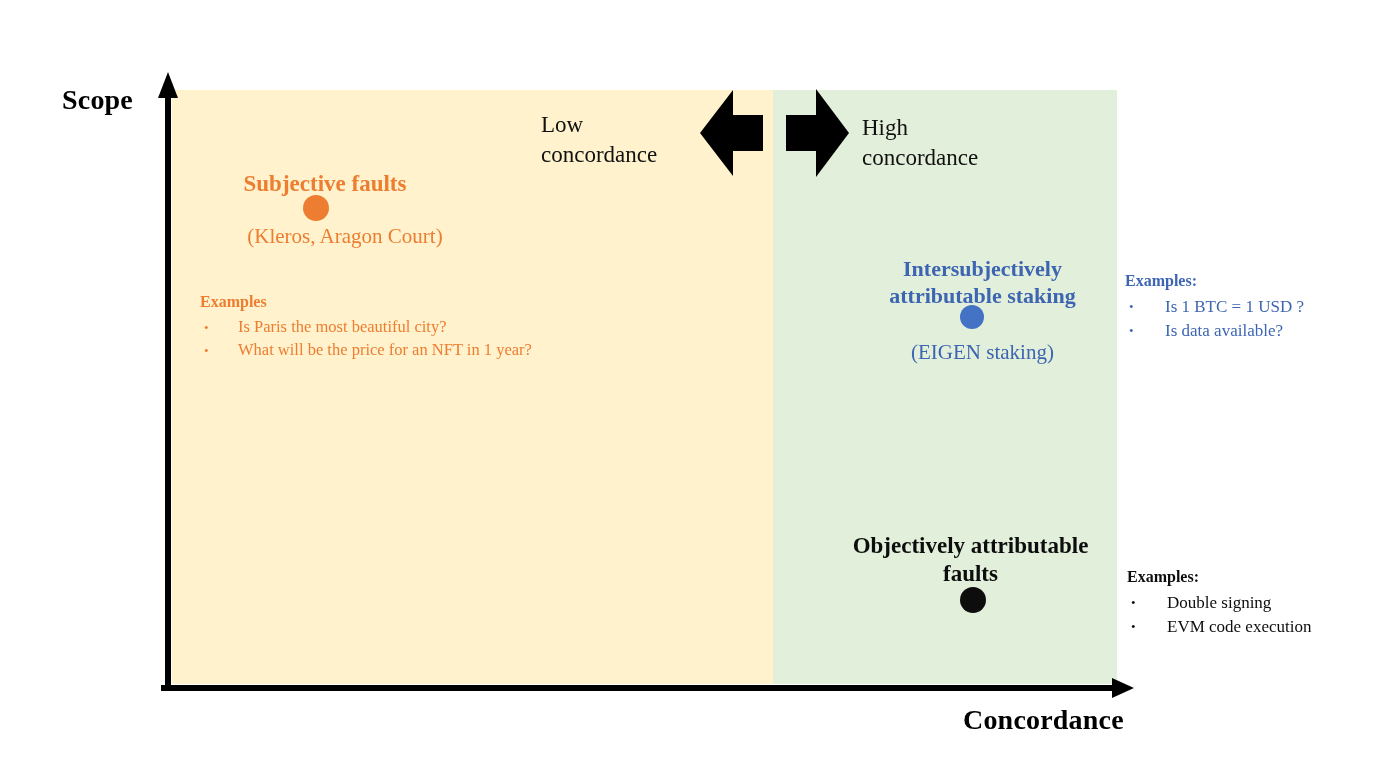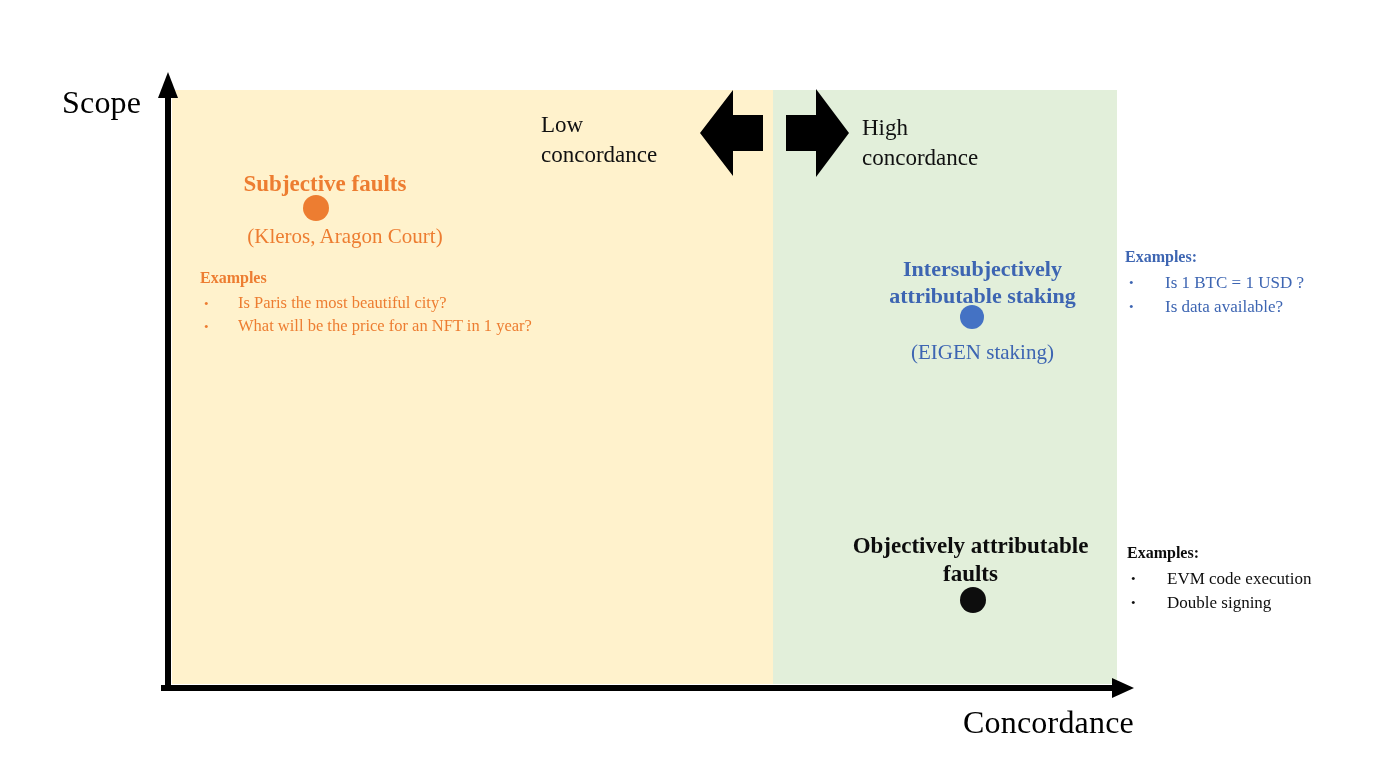--- a/index.html
+++ b/index.html
@@ -16,22 +16,22 @@
   
   .region { position: absolute; top: 90px; height: 594px; }
   .region-low  { left: 172px; width: 601px; background: #FFF2CC; }
   .region-high { left: 773px; width: 344px; background: #E2EFDA; }
 
   
   .axes-svg { position: absolute; left: 0; top: 0; width: 1386px; height: 768px; pointer-events: none; }
 
   .axis-label {
     position: absolute;
-    font-weight: normal;
-    font-size: 32px;
+    font-weight: bold;
+    font-size: 28px;
     letter-spacing: 0.2px;
     color: #000000;
     white-space: nowrap;
   }
   .scope-label { left: 62px; top: 84px; }
   .concordance-label { left: 963px; top: 704px; }
 
   .concord-label {
     position: absolute;
     font-size: 23px;
@@ -69,21 +69,21 @@
   }
   .subjective-caption { left: 190px; top: 224px; width: 310px; color: #ED7D31; }
   .intersubjective-caption { left: 855px; top: 340px; width: 255px; color: #3D65B2; }
   .objective-caption { left: 843px; top: 626px; width: 255px; color: #0d0d0d; }
 
   .examples { position: absolute; }
   .examples-subjective { left: 200px; top: 268px; width: 352px; color: #ED7D31; }
   .examples-intersubjective { left: 1125px; top: 247px; width: 262px; color: #3D65B2; }
   .examples-objective { left: 1127px; top: 543px; width: 255px; color: #0d0d0d; }
 
-  .ex-heading { font-weight: bold; font-size: 16px; line-height: 1.3; }
+  .ex-heading { font-weight: bold; font-size: 16px; line-height: 1.3; margin-top: 24px; }
   .examples-intersubjective .ex-heading,
   .examples-objective .ex-heading { font-size: 16px; }
 
   .ex-list { list-style: none; margin: 3px 0 0 0; padding: 0; }
   .ex-item {
     display: flex;
     align-items: flex-start;
     font-size: 16.5px;
     line-height: 1.38;
   }
@@ -167,21 +167,21 @@
     </ul>
   </div>
 
   <div class="fault-title objective-title">Objectively attributable faults</div>
   <div class="dot objective-dot"></div>
 
   <div class="examples examples-objective">
     <div class="ex-heading">Examples:</div>
     <ul class="ex-list">
       <li class="ex-item">
-          <span>EVM code execution</span>
+          <span>Double signing</span>
         </li>
       <li class="ex-item">
-          <span>Double signing</span>
+          <span>EVM code execution</span>
         </li>
     </ul>
   </div>
 
 </div>
 
 </body></html>

